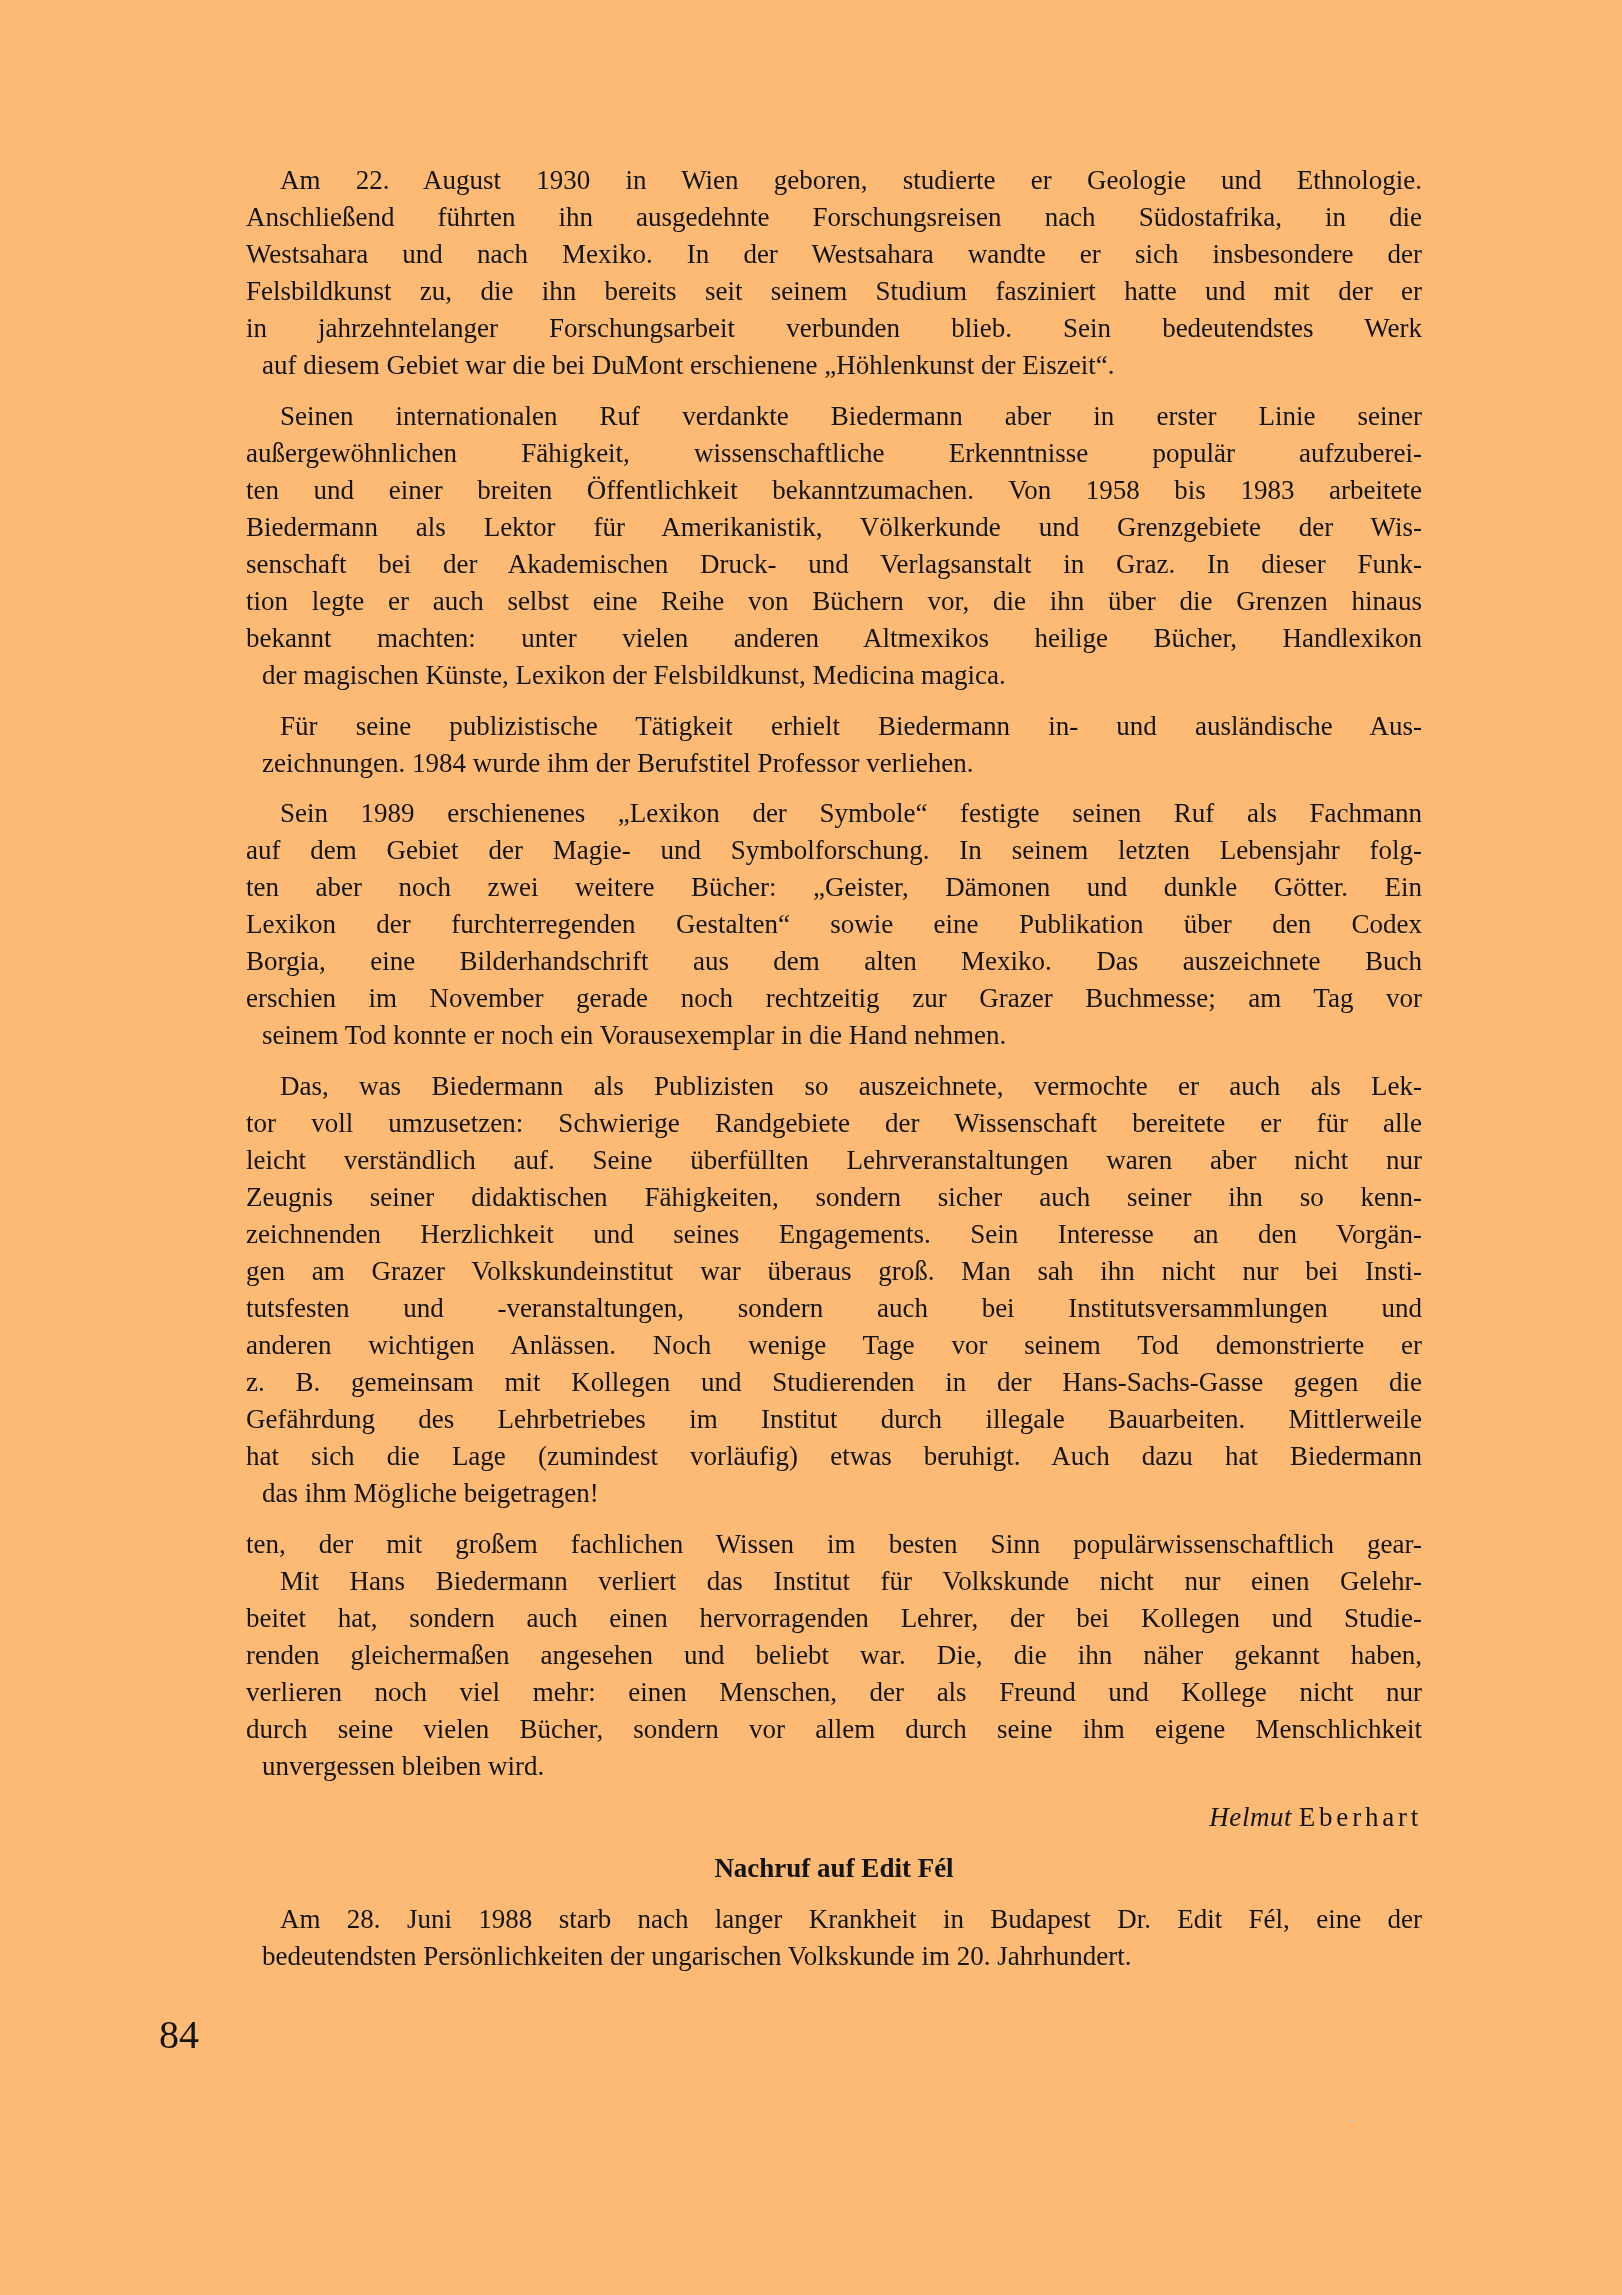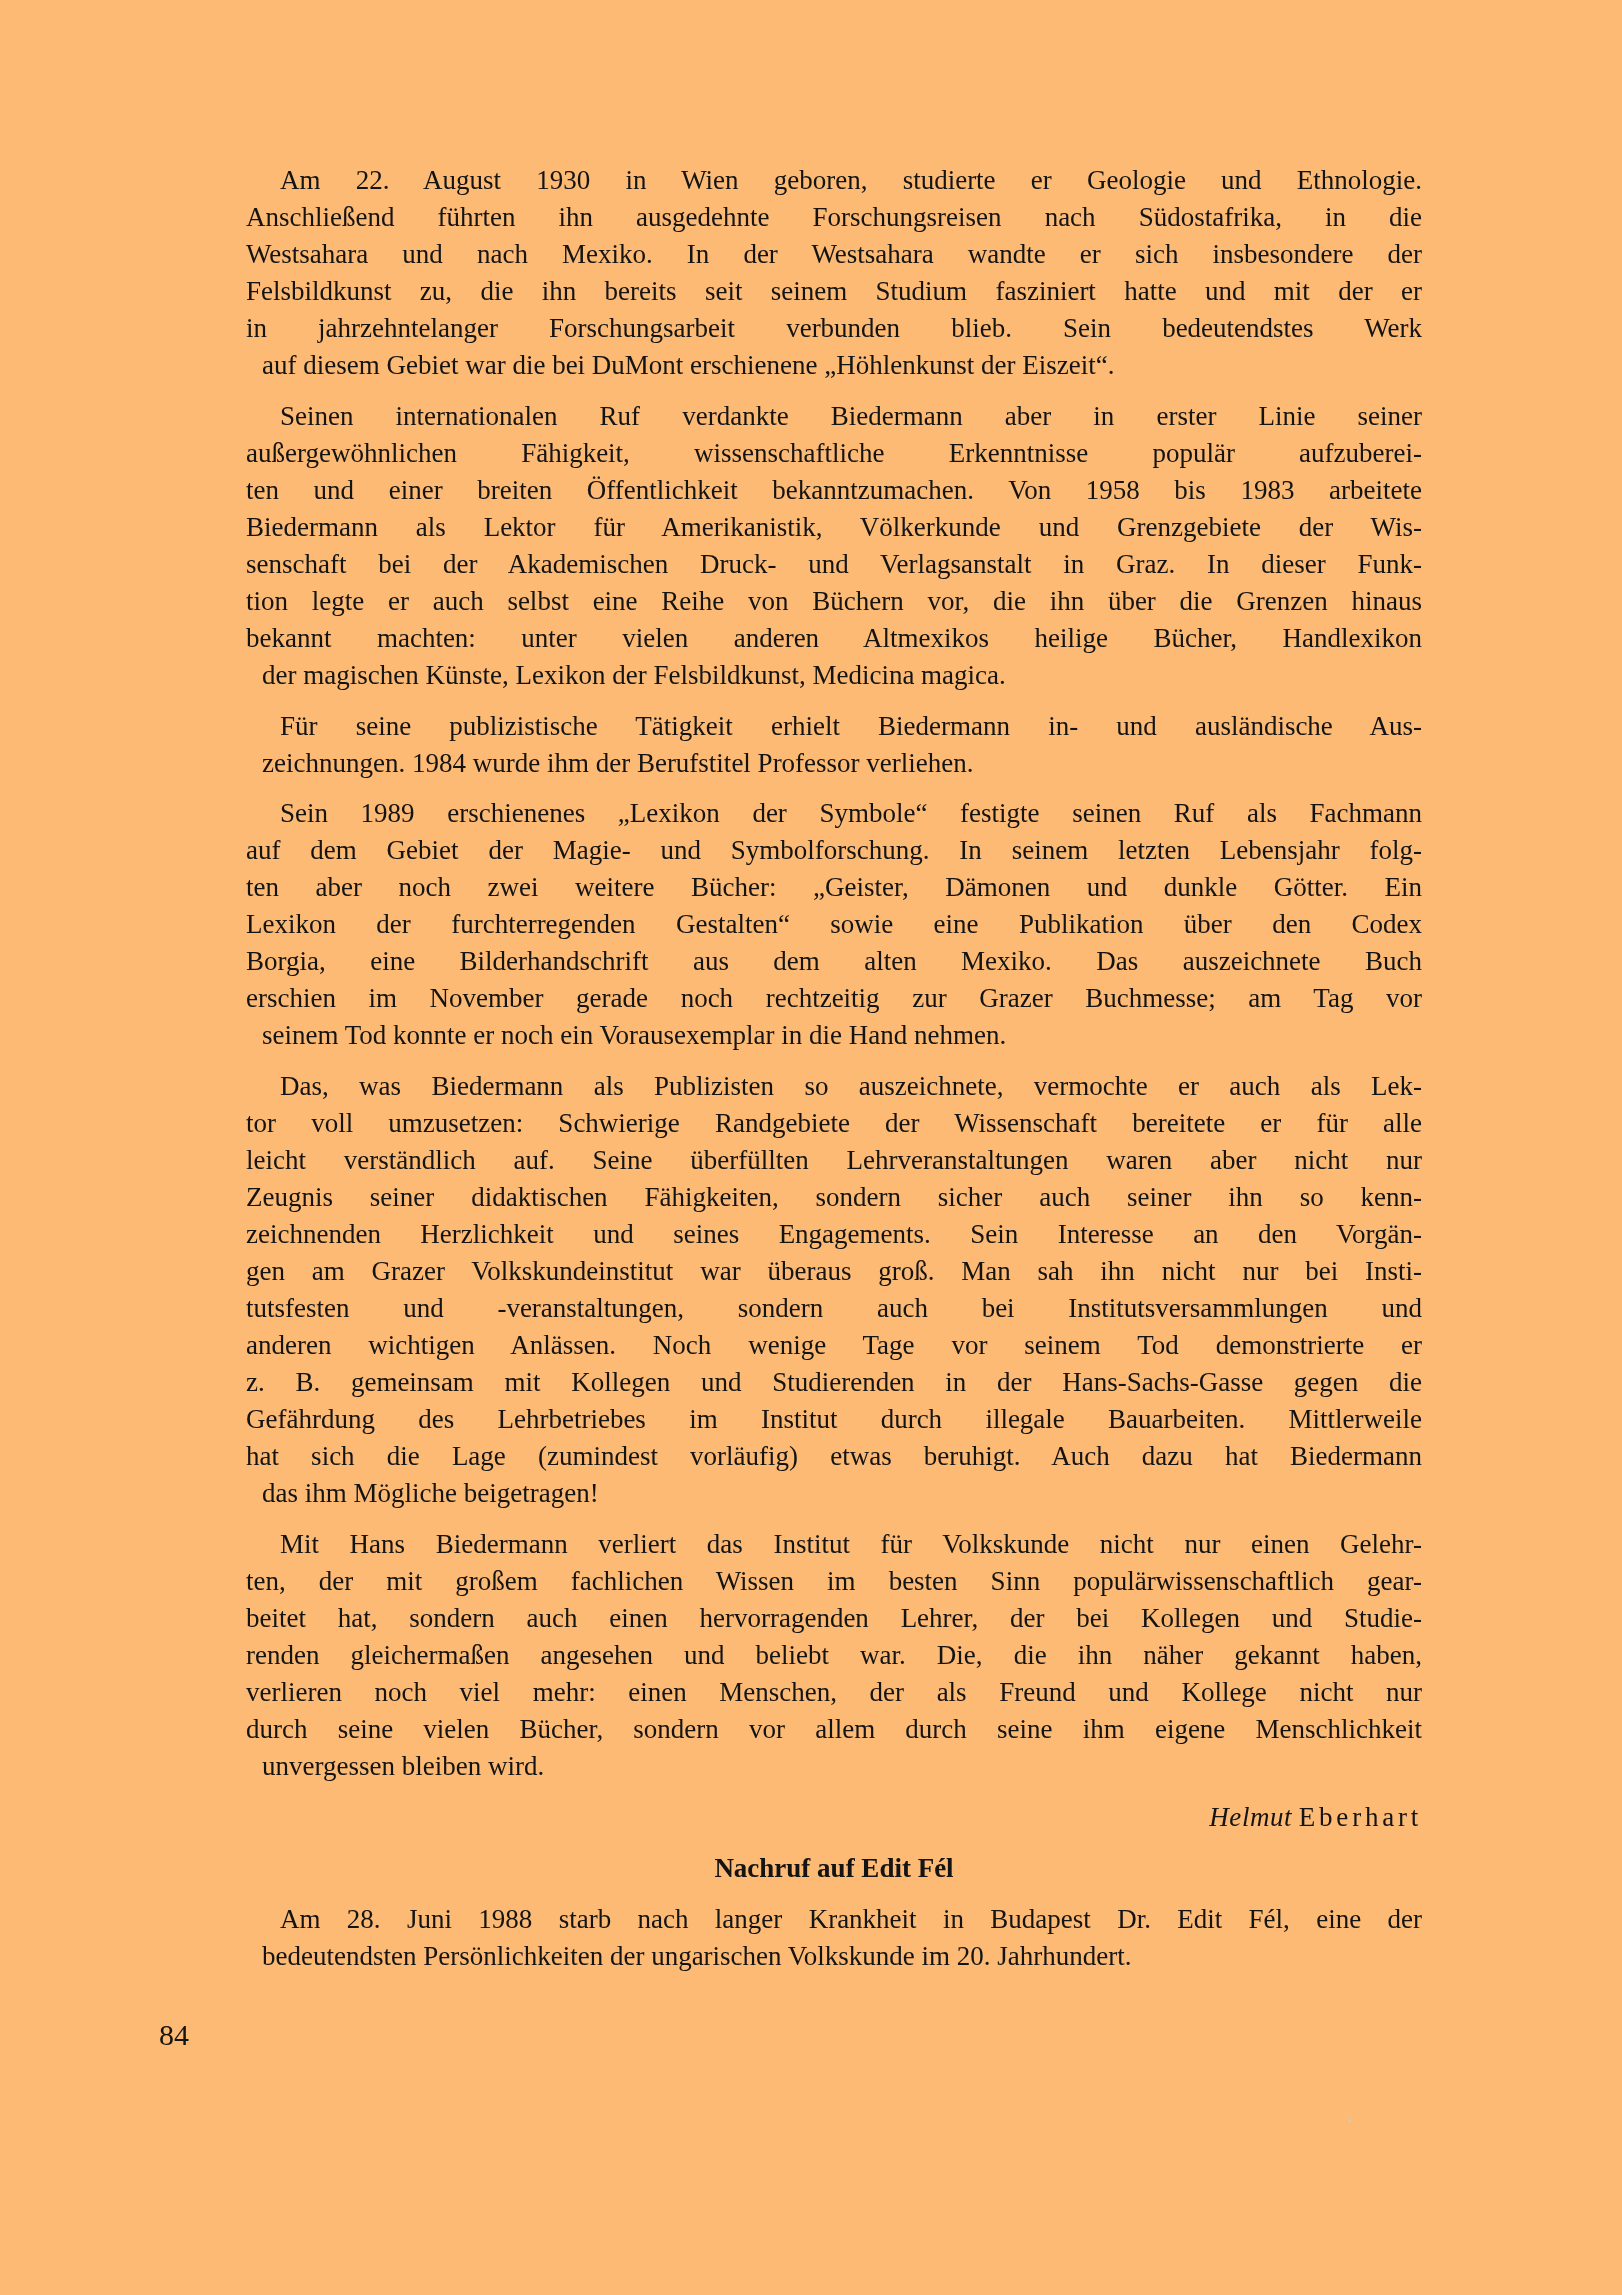--- a/index.html
+++ b/index.html
@@ -54,21 +54,21 @@
     font-size: 27px;
     line-height: 37px;
     text-align: center;
     font-weight: bold;
     margin: 0 0 13.8px 0;
   }
   .page-number {
     position: absolute;
     left: 159px;
     top: 2016px;
-    font-size: 30px;
+    font-size: 40px;
     line-height: 37px;
   }
   .scan-speck {
     position: absolute;
     left: 1348px;
     top: 2119px;
     width: 3.2px;
     height: 3.2px;
     background: #cccccc;
     border-radius: 50%;
@@ -121,22 +121,22 @@
           <div class="line">zeichnenden Herzlichkeit und seines Engagements. Sein Interesse an den Vorgän-</div>
           <div class="line">gen am Grazer Volkskundeinstitut war überaus groß. Man sah ihn nicht nur bei Insti-</div>
           <div class="line">tutsfesten und -veranstaltungen, sondern auch bei Institutsversammlungen und</div>
           <div class="line">anderen wichtigen Anlässen. Noch wenige Tage vor seinem Tod demonstrierte er</div>
           <div class="line">z. B. gemeinsam mit Kollegen und Studierenden in der Hans-Sachs-Gasse gegen die</div>
           <div class="line">Gefährdung des Lehrbetriebes im Institut durch illegale Bauarbeiten. Mittlerweile</div>
           <div class="line">hat sich die Lage (zumindest vorläufig) etwas beruhigt. Auch dazu hat Biedermann</div>
           <div class="line last">das ihm Mögliche beigetragen!</div>
         </div>
         <div class="paragraph">
+          <div class="line">ten, der mit großem fachlichen Wissen im besten Sinn populärwissenschaftlich gear-</div>
           <div class="line first">Mit Hans Biedermann verliert das Institut für Volkskunde nicht nur einen Gelehr-</div>
-          <div class="line">ten, der mit großem fachlichen Wissen im besten Sinn populärwissenschaftlich gear-</div>
           <div class="line">beitet hat, sondern auch einen hervorragenden Lehrer, der bei Kollegen und Studie-</div>
           <div class="line">renden gleichermaßen angesehen und beliebt war. Die, die ihn näher gekannt haben,</div>
           <div class="line">verlieren noch viel mehr: einen Menschen, der als Freund und Kollege nicht nur</div>
           <div class="line">durch seine vielen Bücher, sondern vor allem durch seine ihm eigene Menschlichkeit</div>
           <div class="line last">unvergessen bleiben wird.</div>
         </div>
       </div>
 
     <div class="signature">
       <span class="given">Helmut</span>

